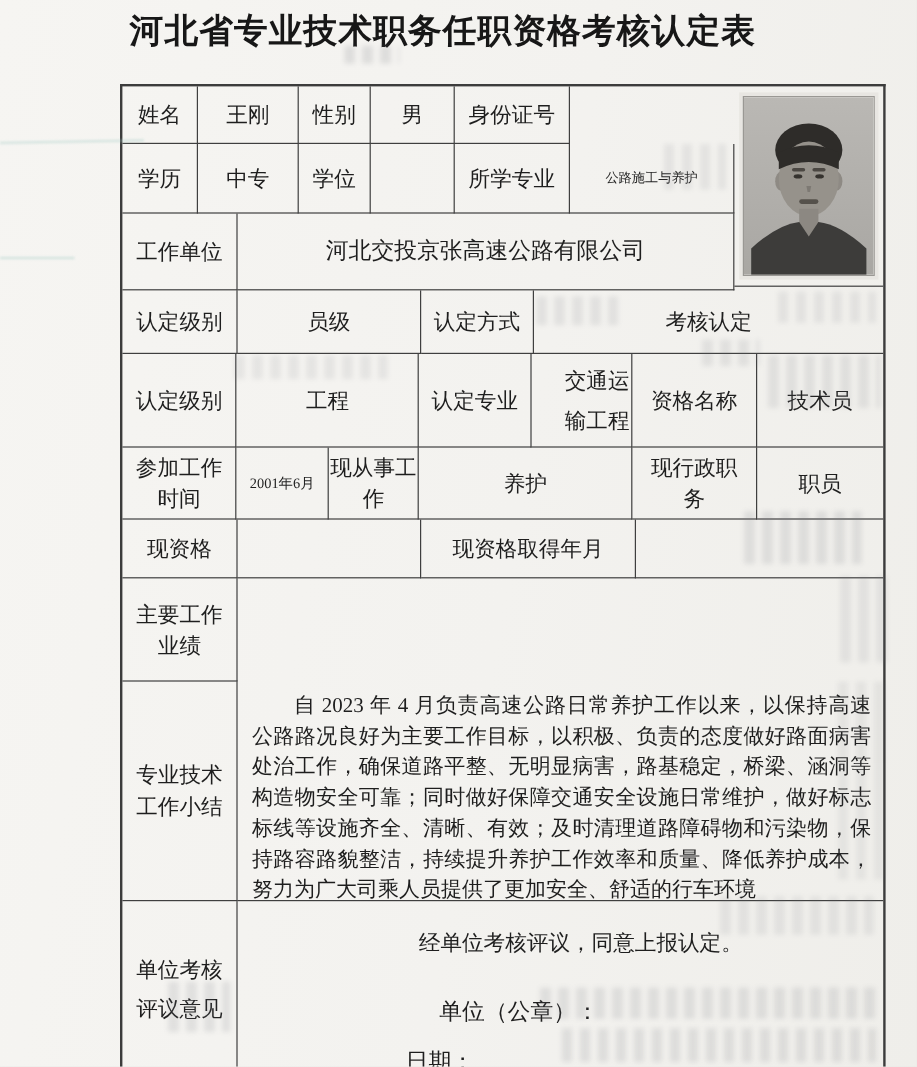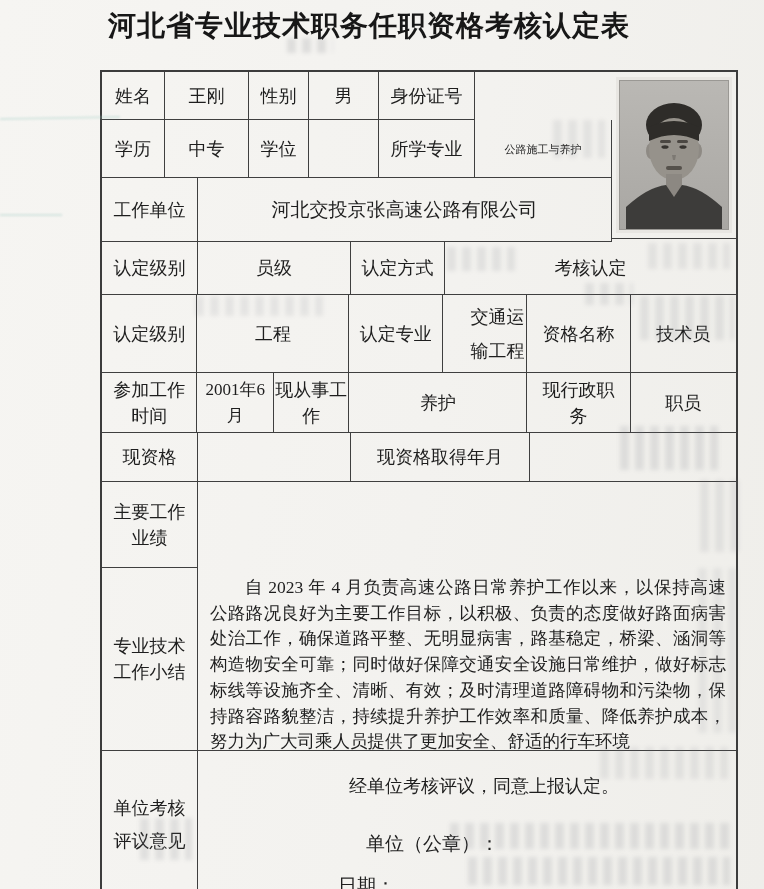--- a/index.html
+++ b/index.html
@@ -29,21 +29,21 @@
   .narrow4b{width:74px;display:inline-block;line-height:33px;}
   
   .r13{width:510px;}
   .photo-cell{
     position:absolute;left:510px;top:0;width:124px;height:167px;
     box-sizing:border-box;border-bottom:1px solid #3f3f3f;
     display:flex;align-items:center;justify-content:center;
   }
   .photo{width:108px;height:148px;border:1px solid #9a9894;box-shadow:0 0 0 3px #e8e6e2;}
   .idnum{font-size:15px;letter-spacing:.2px;}
-  .small{font-size:17px;}
+  .small{font-size:12px;}
   .txtcell{display:block;text-align:left;}
   .para8{margin:0;padding:5px 18px 0 10px;text-indent:2em;line-height:38px;font-size:18px;}
   .para9{margin:0;padding:7px 10px 0 12px;text-indent:2em;line-height:25.7px;font-size:17.5px;text-align:justify;}
   .review-cell{position:relative;display:block;}
   .review-text{margin:0;padding:22px 14px 0 12px;text-indent:2em;font-size:18px;}
   .seal{position:absolute;left:168px;top:80px;font-size:19px;}
   .date{position:absolute;left:140px;top:122px;font-size:19px;}
   .smudge{
     position:absolute;filter:blur(2px);opacity:.45;pointer-events:none;
     background:repeating-linear-gradient(90deg,rgba(112,115,124,.38) 0 9px,transparent 9px 15px);

